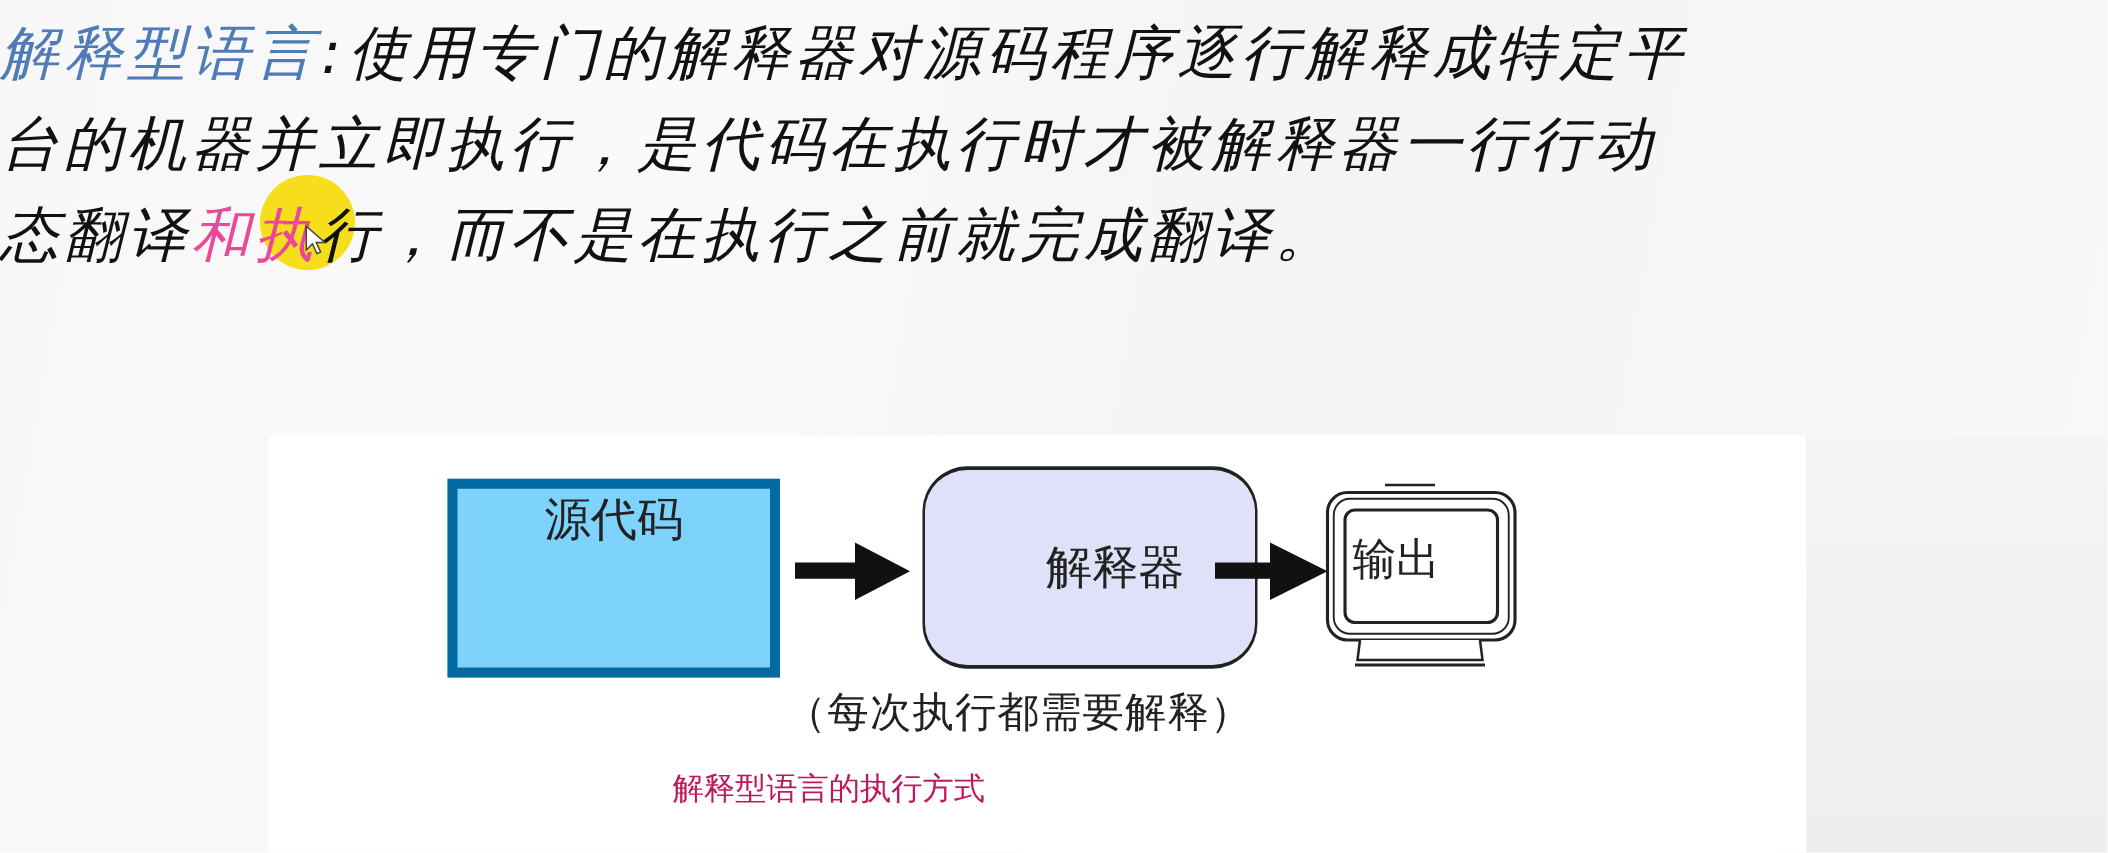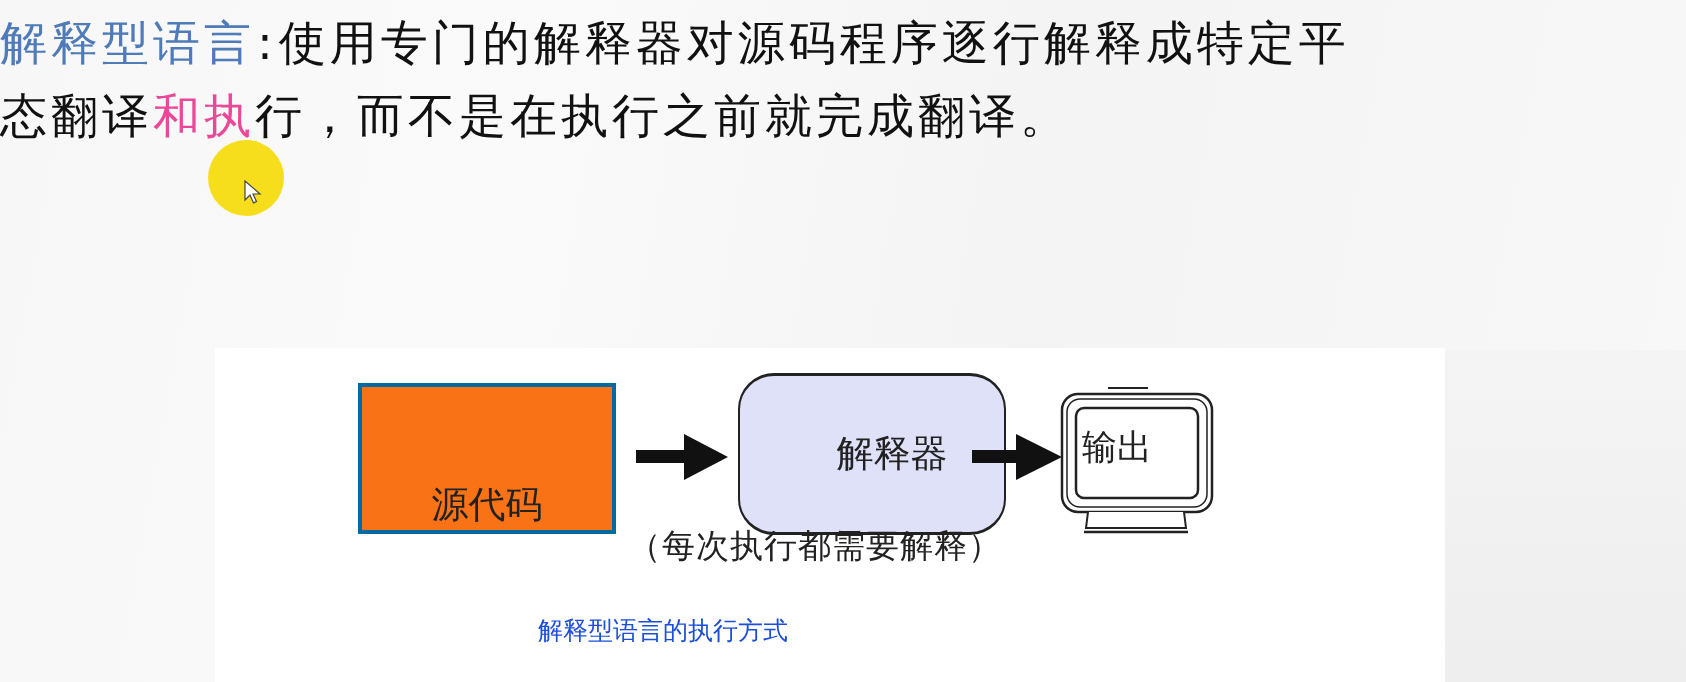--- a/index.html
+++ b/index.html
@@ -14,67 +14,68 @@
       letter-spacing: 4px; font-family: "DejaVu Sans", sans-serif;
     }
     .term { color: #4f7bb8; }
     .colon { color: #111; margin: 0 2px; }
     .line { display: block; white-space: nowrap; }
     .hl { color: #ec4899; }
     .highlight-circle {
       position: absolute; left: 208px; top: 140px; width: 76px; height: 76px;
       border-radius: 50%; background: #f5dc10; opacity: 0.95; z-index: 0;
     }
-    .slide-text { z-index: 1; }
+    .slide-text { z-index: 1; font-style: italic; }
     .cursor {
       position: absolute; left: 244px; top: 180px; z-index: 2; width: 18px; height: 26px;
     }
     .figure-panel {
       position: absolute; left: 215px; top: 348px; width: 1230px; height: 334px;
       background: #ffffff;
     }
     .side-shade {
       position: absolute; left: 1445px; top: 350px; width: 241px; height: 332px;
       background: linear-gradient(180deg, #f4f4f4, #eeeeee);
     }
     .box-source {
       position: absolute; left: 358px; top: 383px; width: 250px; height: 143px;
-      border: 4px solid #0369a1; background: #f97316;
-      display: flex; align-items: flex-end; justify-content: center;
+      border: 8px solid #0369a1; background: #7dd3fc;
+      display: flex; align-items: flex-start; justify-content: center;
       font-family: "DejaVu Sans", sans-serif; font-size: 37px; color: #222;
     }
     .box-interp {
       position: absolute; left: 738px; top: 373px; width: 224px; height: 156px;
       border: 2px solid #222; border-top-width: 3px; border-bottom-width: 3px;
       border-radius: 36px; background: #dfe1f8;
       display: flex; align-items: center; justify-content: center;
       font-family: "DejaVu Sans", sans-serif; font-size: 37px; color: #222; padding-left: 40px;
     }
     .arrow { position: absolute; }
     .monitor { position: absolute; left: 1058px; top: 380px; width: 160px; height: 160px; }
     .monitor-label {
       position: absolute; left: 1082px; top: 424px; width: 100px; text-align: left;
       font-family: "DejaVu Sans", sans-serif; font-size: 35px; color: #222;
     }
     .note {
-      position: absolute; left: 628px; top: 524px; white-space: nowrap;
+      position: absolute; left: 628px; top: 548px; white-space: nowrap;
       font-family: Liberation Serif, serif; font-size: 33px; color: #222; letter-spacing: 1px;
     }
     .caption {
       position: absolute; left: 538px; top: 614px; white-space: nowrap;
-      font-family: "DejaVu Sans", sans-serif; font-size: 25px; color: #1d4ed8;
+      font-family: "DejaVu Sans", sans-serif; font-size: 25px; color: #be185d;
     }
   </style>
 </head>
 <body>
 
 <div class="highlight-circle"></div>
 
 <div class="slide-text">
   <span class="line"><span class="term">解释型语言</span><span class="colon">:</span><span>使用专门的解释器对源码程序逐行解释成特定平</span></span>
+  <span class="line">台的机器并立即执行，是代码在执行时才被解释器一行行动</span>
   <span class="line"><span>态翻译</span><span class="hl">和执</span><span>行，而不是在执行之前就完成翻译。</span></span>
 </div>
 
 <svg class="cursor" viewBox="0 0 18 26">
   <path d="M1 1 L1 20 L6 15 L9.5 23 L12.5 21.5 L9 14 L16 14 Z" fill="#ffffff" stroke="#444" stroke-width="1.2"></path>
 </svg>
 
 <div class="figure-panel"></div>
 <div class="side-shade"></div>
 

